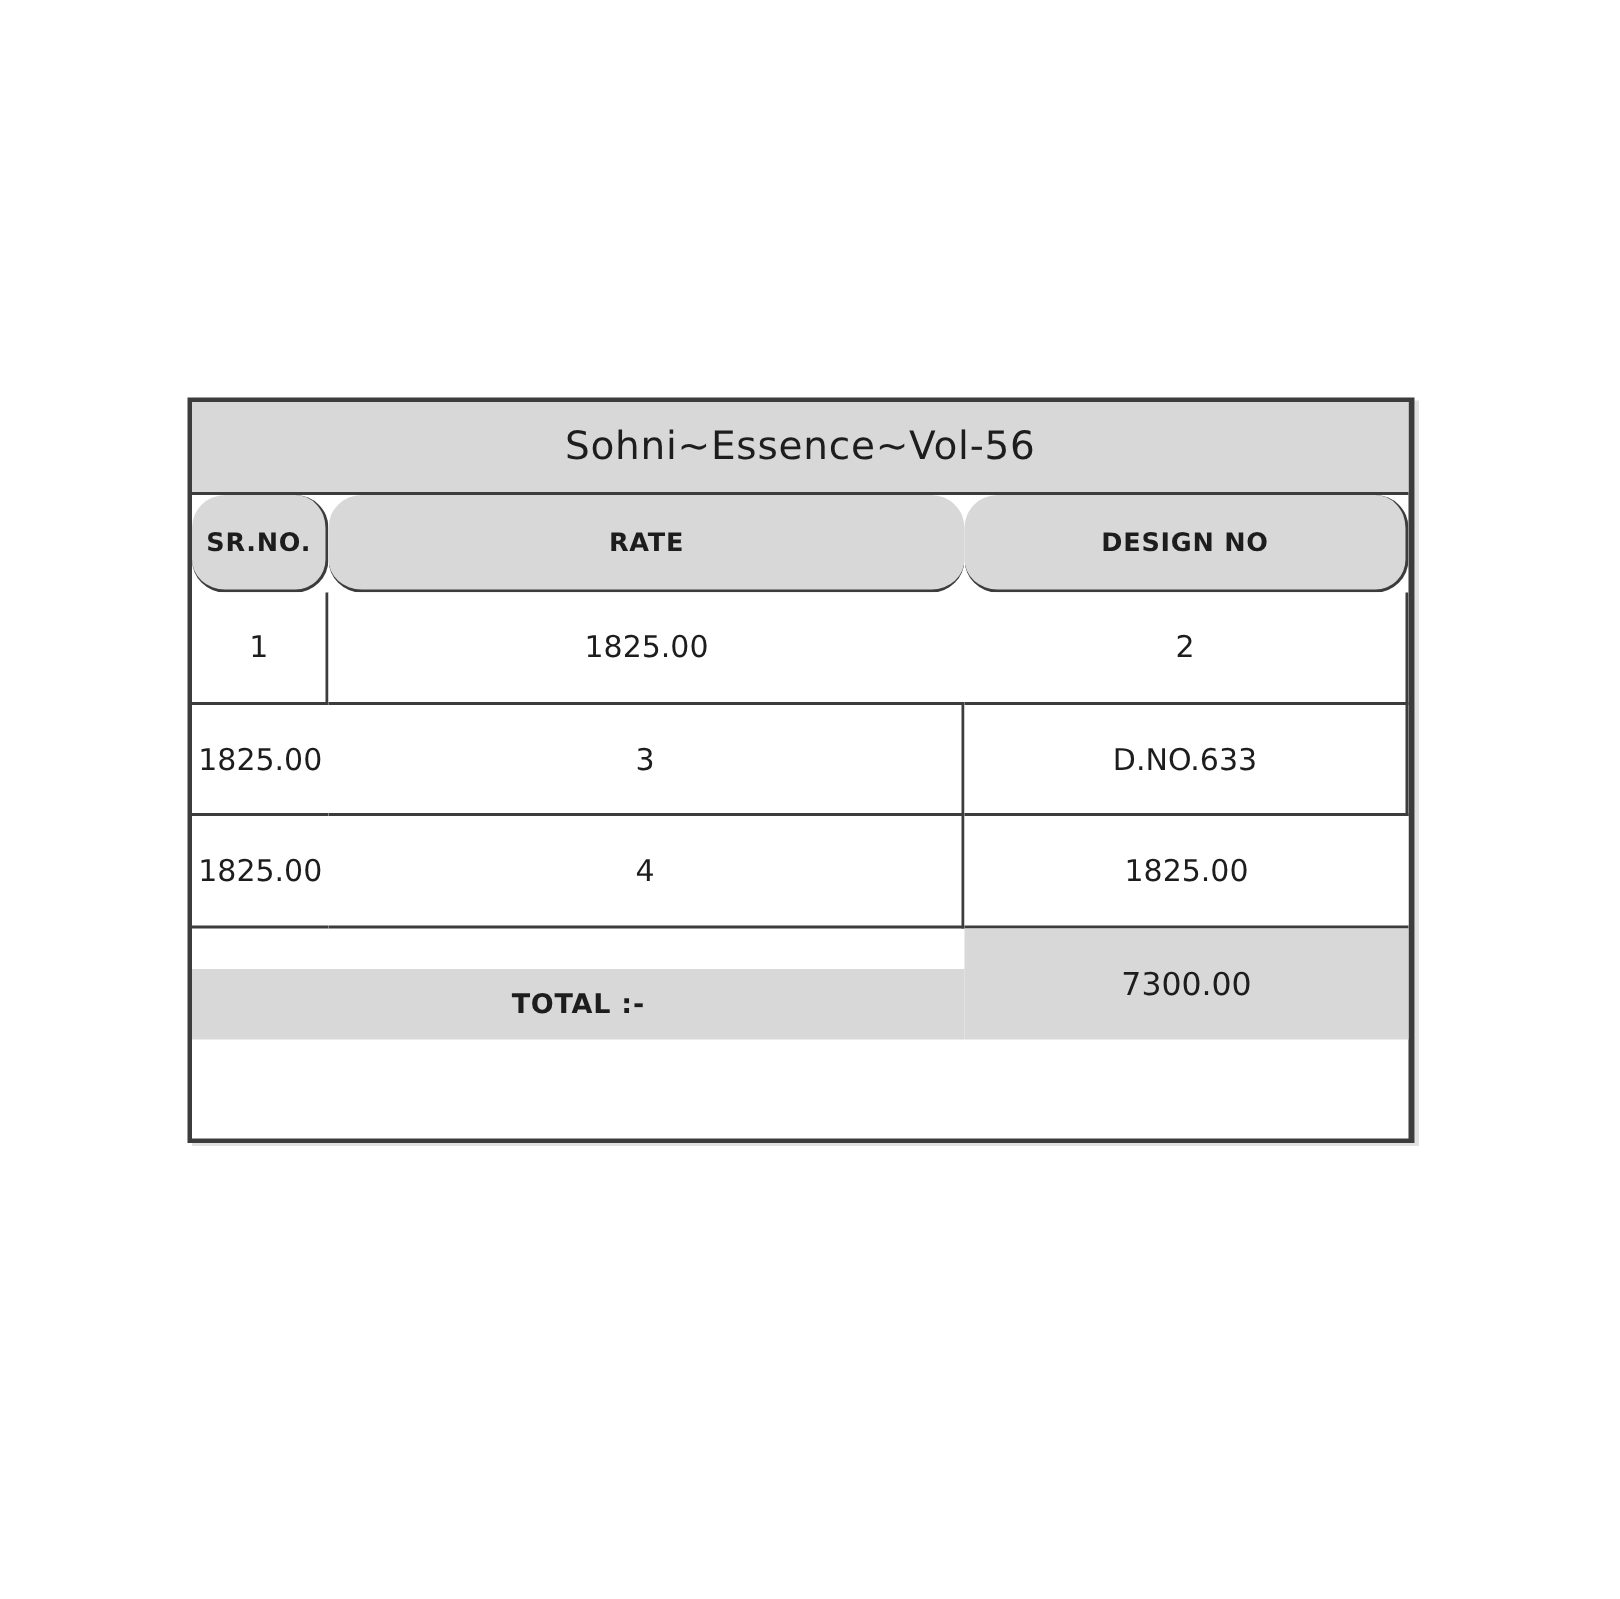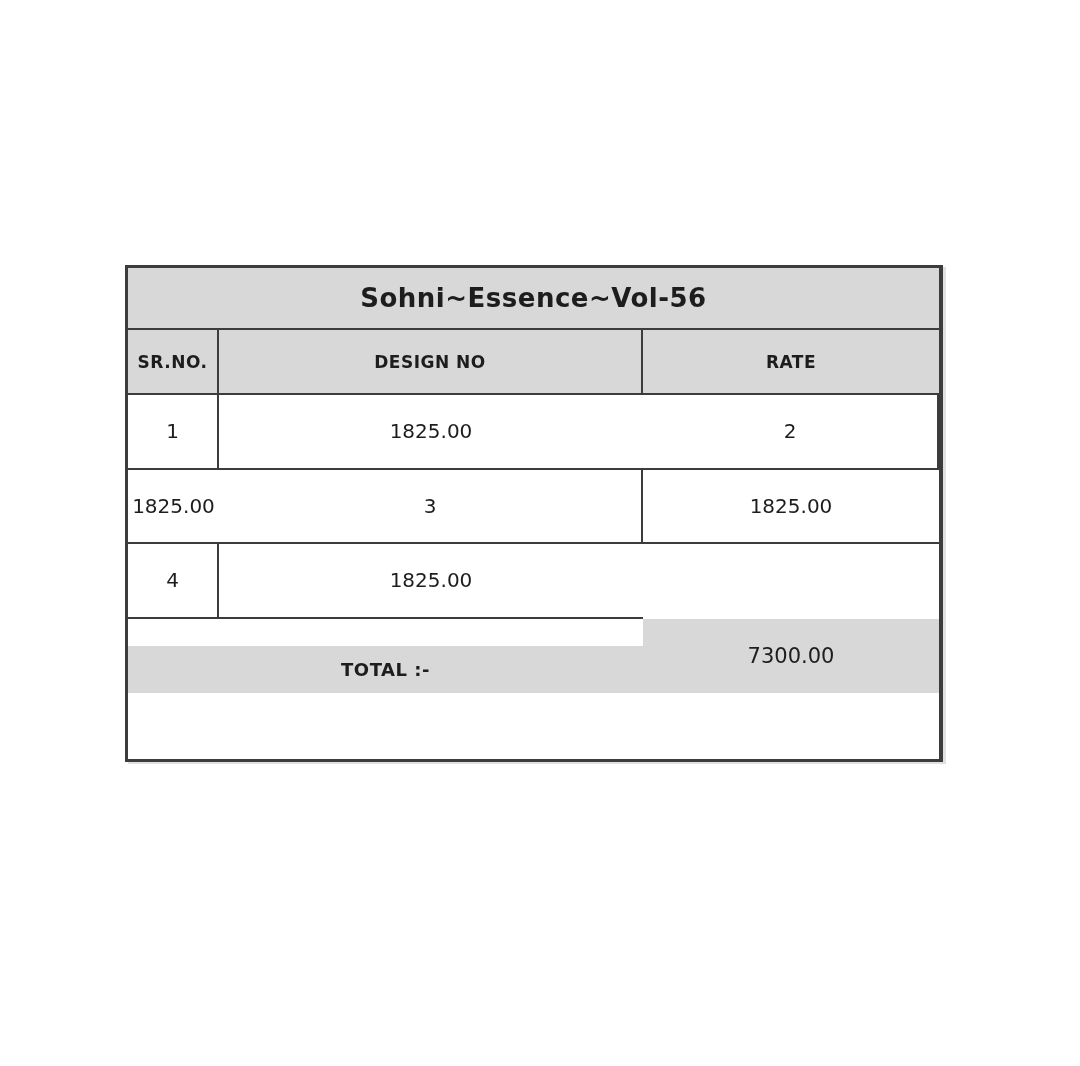--- a/index.html
+++ b/index.html
@@ -39,30 +39,31 @@
     align-items: center;
     justify-content: center;
     box-sizing: border-box;
     border-color: var(--border, #3c3c3c);
     white-space: nowrap;
   }
   .title-cell {
     grid-column: 1 / 4;
     background: var(--header_bg, #d8d8d8);
     border-bottom: 2px solid var(--border, #3c3c3c);
-    font-weight: bold;
+    font-weight: normal;
     font-size: 26px;
     letter-spacing: 0.5px;
   }
   .head {
     background: var(--header_bg, #d8d8d8);
     border-bottom: 2px solid var(--border, #3c3c3c);
     font-weight: bold;
     font-size: 17px;
     letter-spacing: 0.5px;
+    border-radius: 22px;
   }
   .v-div {
     border-right: 2px solid var(--border, #3c3c3c);
   }
   .body-cell {
     background: var(--row_bg, #ffffff);
     border-bottom: 2px solid var(--border, #3c3c3c);
     font-size: 20px;
   }
   .total-label-cell {
@@ -81,30 +82,31 @@
 </style>
 </head>
 <body>
 
 <div class="sheet">
   <div class="tbl">
 
     <div class="cell title-cell">Sohni~Essence~Vol-56</div>
 
     <div class="cell head v-div">SR.NO.</div>
+    <div class="cell head">RATE</div>
     <div class="cell head v-div">DESIGN NO</div>
-    <div class="cell head">RATE</div>
 
     <div class="cell body-cell v-div">1</div>
     <div class="cell body-cell">1825.00</div>
 
     <div class="cell body-cell v-div">2</div>
     <div class="cell body-cell">1825.00</div>
 
     <div class="cell body-cell v-div">3</div>
+    <div class="cell body-cell v-div">D.NO.633</div>
     <div class="cell body-cell">1825.00</div>
 
     <div class="cell body-cell v-div">4</div>
     <div class="cell body-cell">1825.00</div>
 
     <div class="cell total-label-cell">TOTAL :-</div>
     <div class="cell total-value-cell">7300.00</div>
 
   </div>
 </div>

